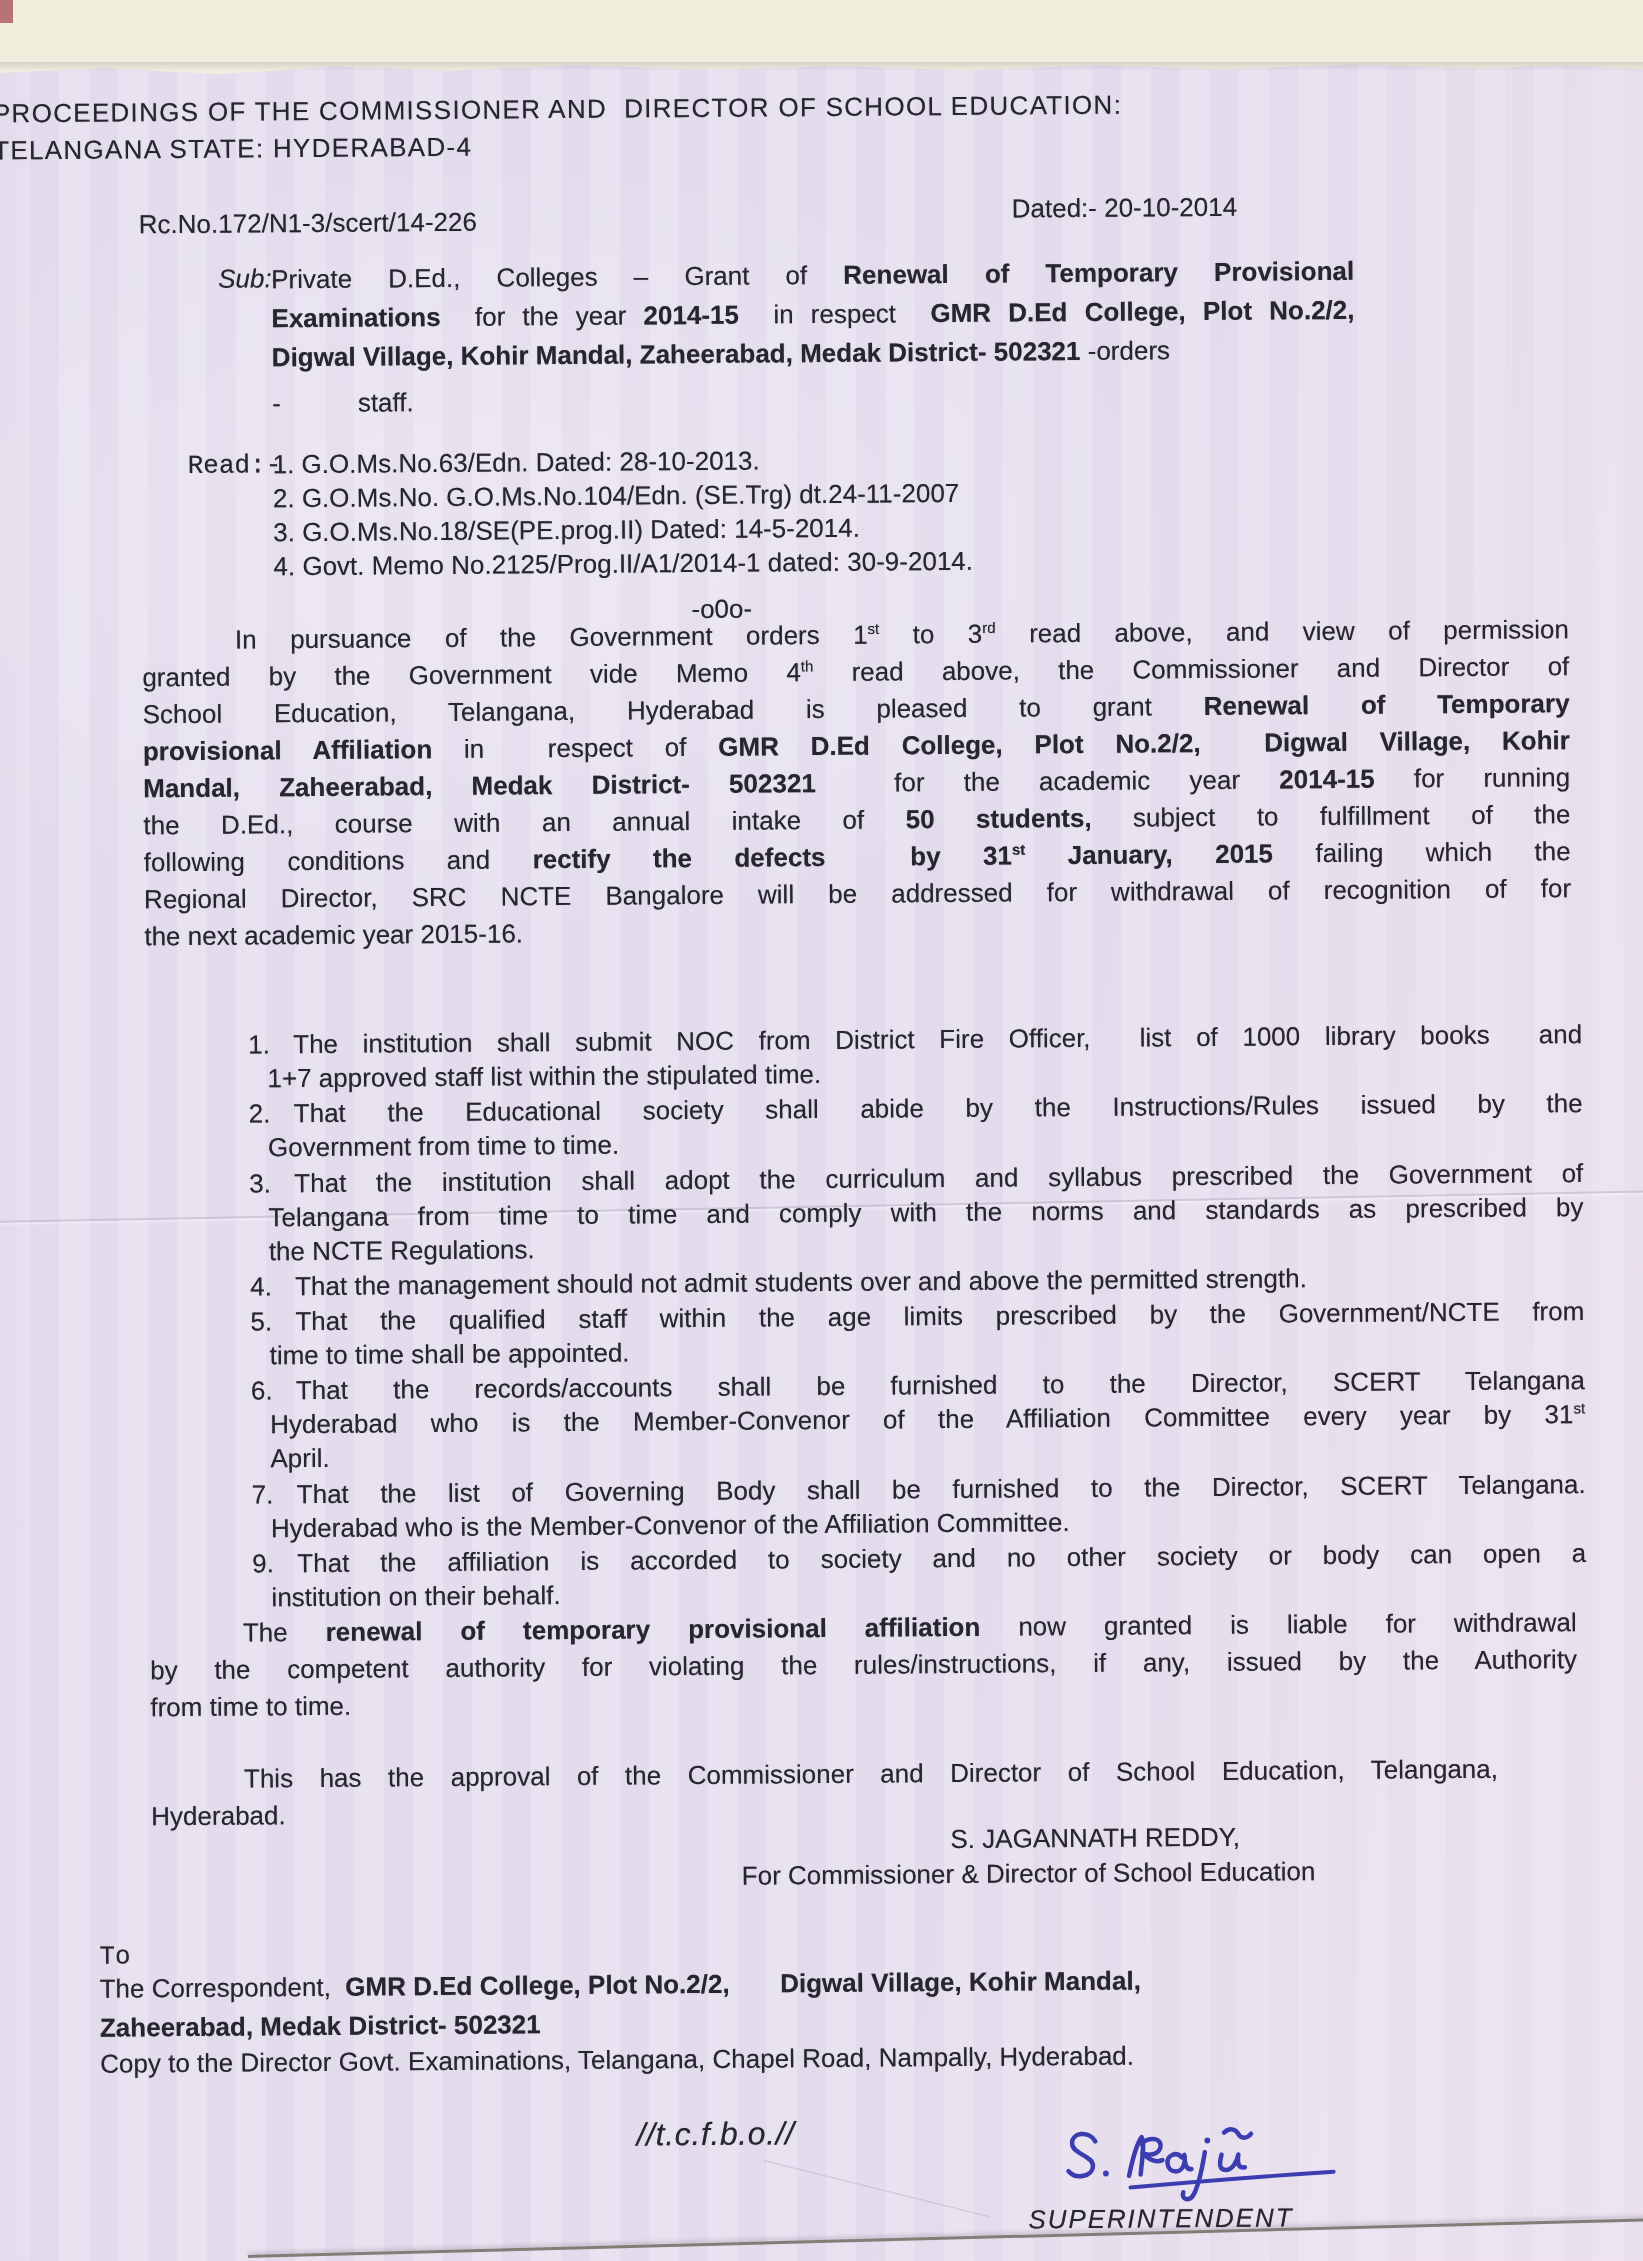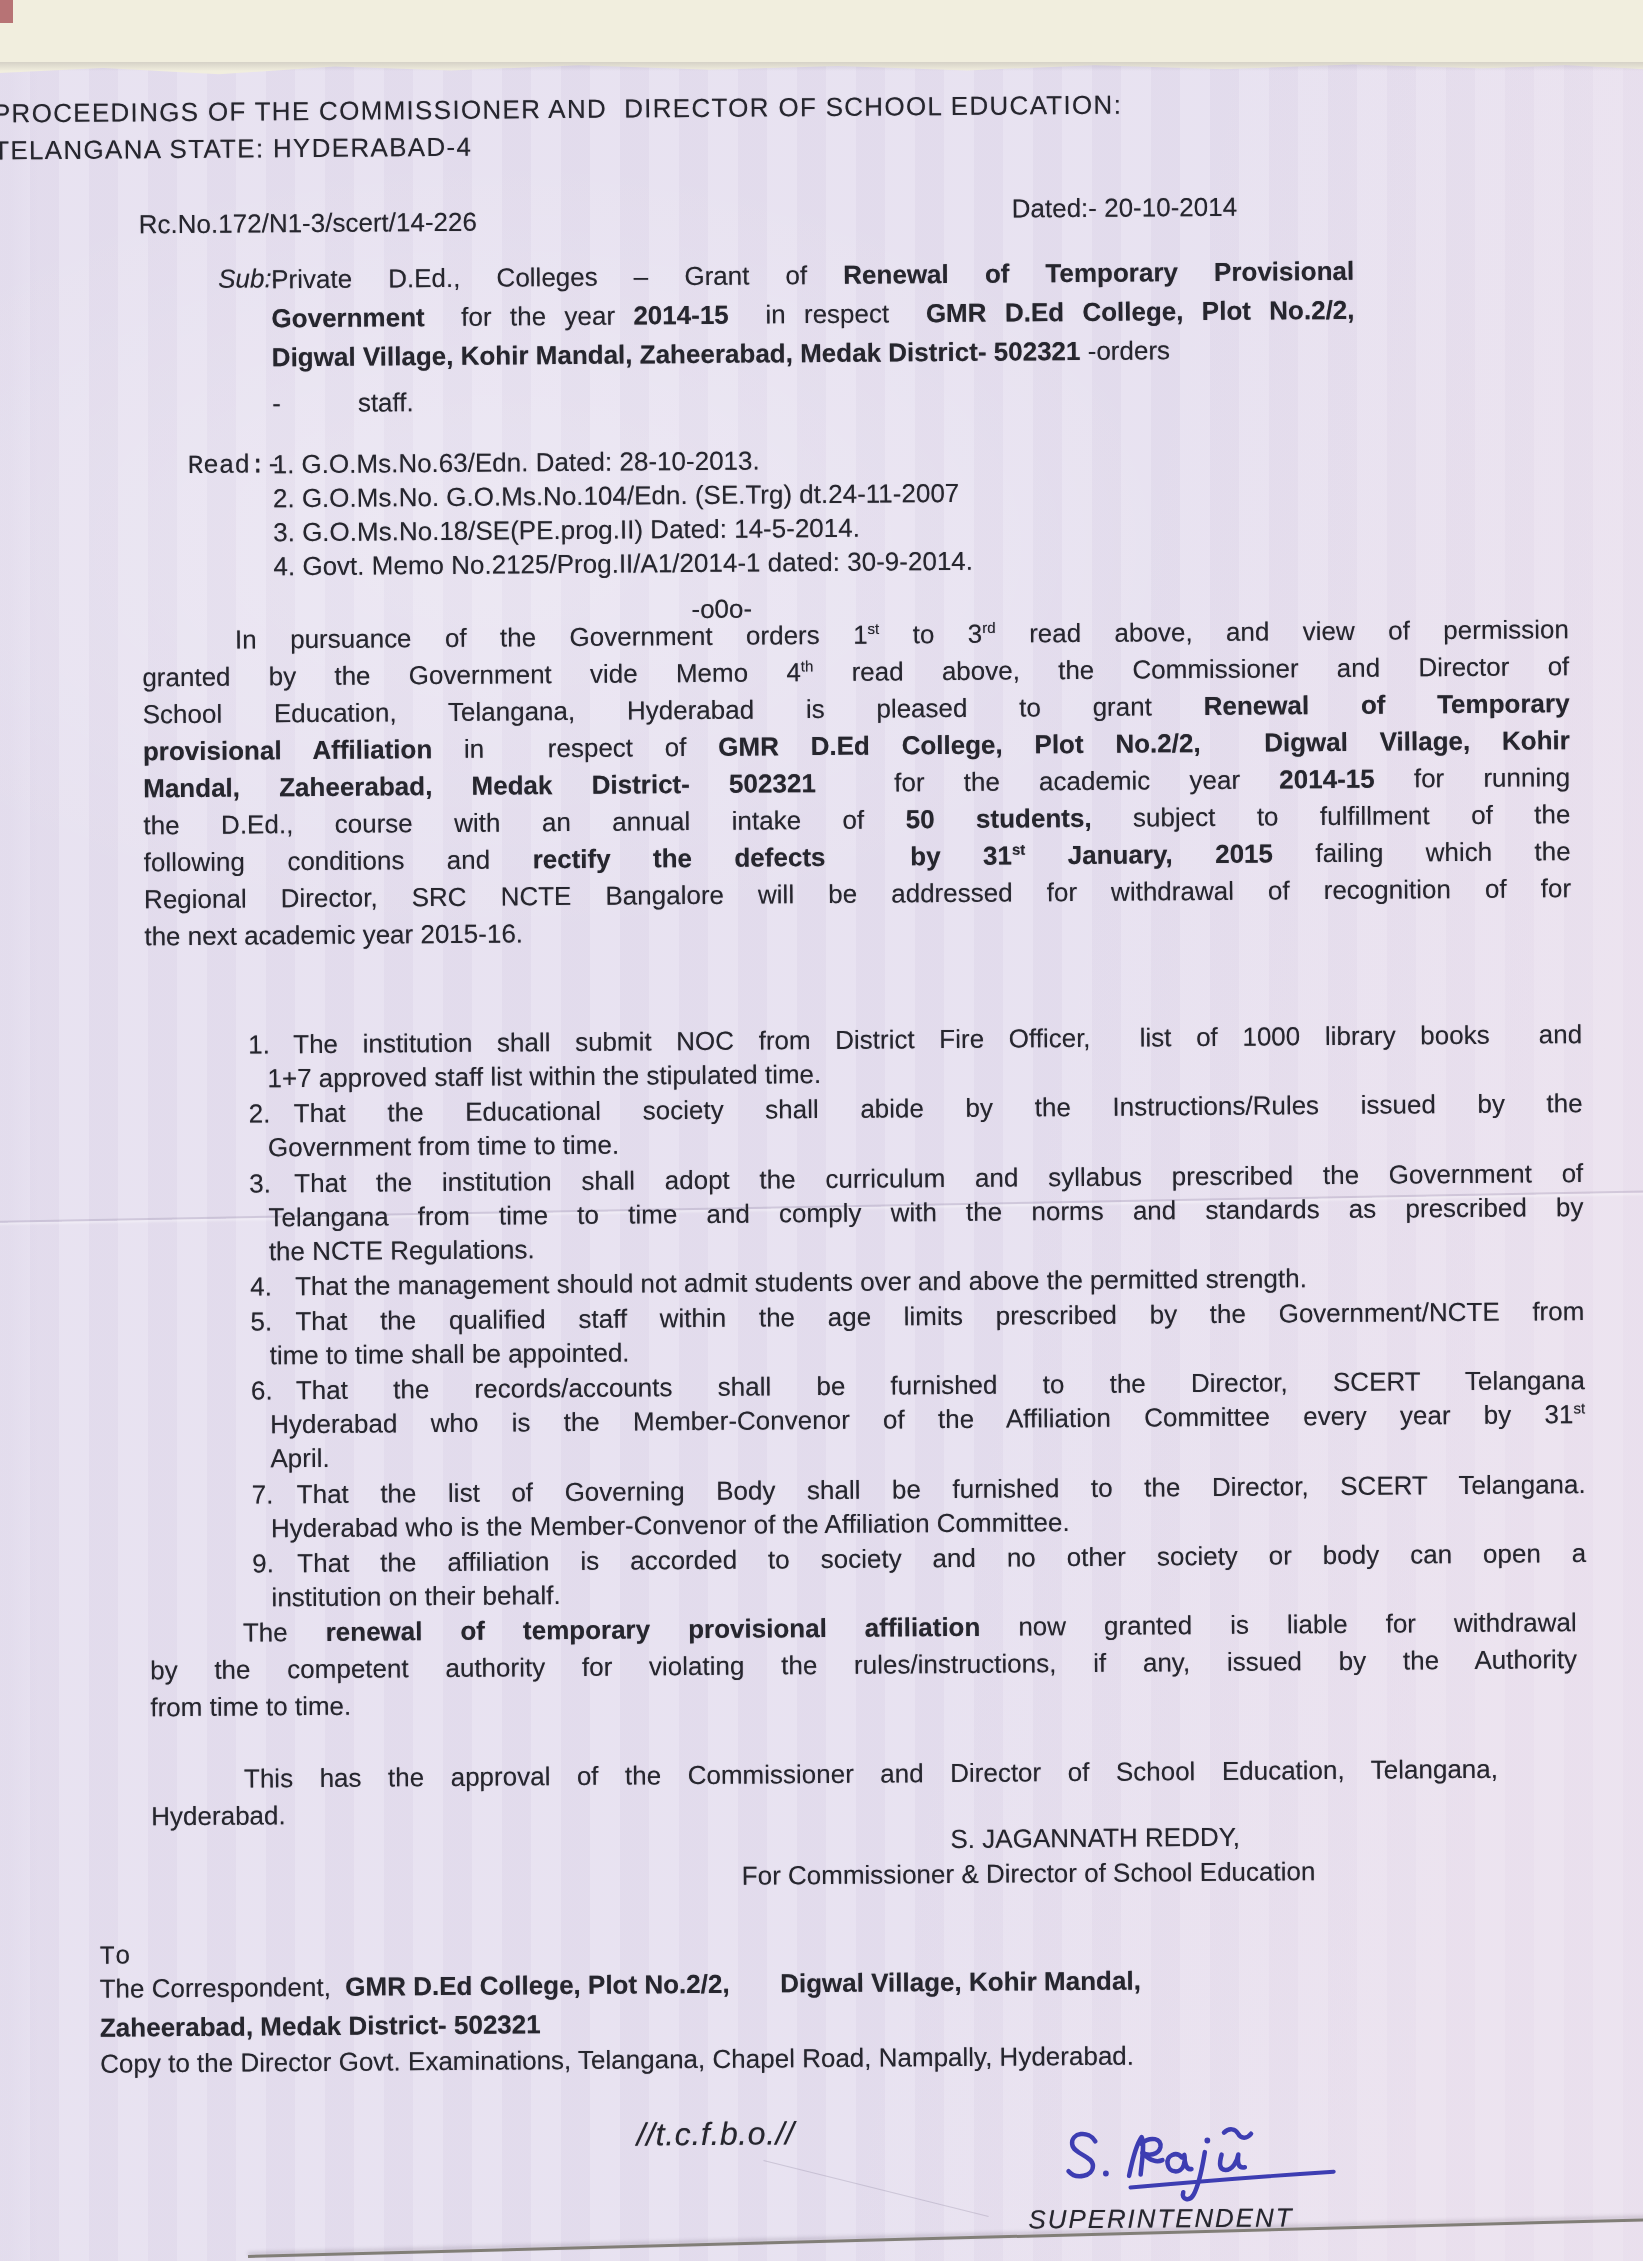--- a/index.html
+++ b/index.html
@@ -91,21 +91,21 @@
     <div class="line">PROCEEDINGS OF THE COMMISSIONER AND  DIRECTOR OF SCHOOL EDUCATION:</div>
     <div class="line">TELANGANA STATE: HYDERABAD-4</div>
   </div>
 
   <div class="blk ref-no">Rc.No.172/N1-3/scert/14-226</div>
   <div class="blk dated">Dated:- 20-10-2014</div>
 
   <div class="blk subject-label">Sub:-</div>
   <div class="blk subject-lines justify">
       <div class="line jl"><span>Private D.Ed., Colleges – Grant of </span><span class="b">Renewal of Temporary Provisional</span></div>
-      <div class="line jl"><span class="b">Government</span><span>  for the year </span><span class="b">2014-15</span><span>  in respect  </span><span class="b">GMR D.Ed College, Plot No.2/2,</span></div>
+      <div class="line jl"><span class="b">Examinations</span><span>  for the year </span><span class="b">2014-15</span><span>  in respect  </span><span class="b">GMR D.Ed College, Plot No.2/2,</span></div>
       <div class="line"><span class="b">Digwal Village, Kohir Mandal, Zaheerabad, Medak District- 502321</span><span> -orders</span></div>
     </div>
   <div class="blk issued-row">
     <span>-</span><span class="gap"></span><span>staff.</span>
   </div>
 
   <div class="blk read-label">Read:-</div>
   <div class="blk read-lines">
       <div class="line jl"><span>1. G.O.Ms.No.63/Edn. Dated: 28-10-2013.</span></div>
       <div class="line jl"><span>2. G.O.Ms.No. G.O.Ms.No.104/Edn. (SE.Trg) dt.24-11-2007</span></div>

